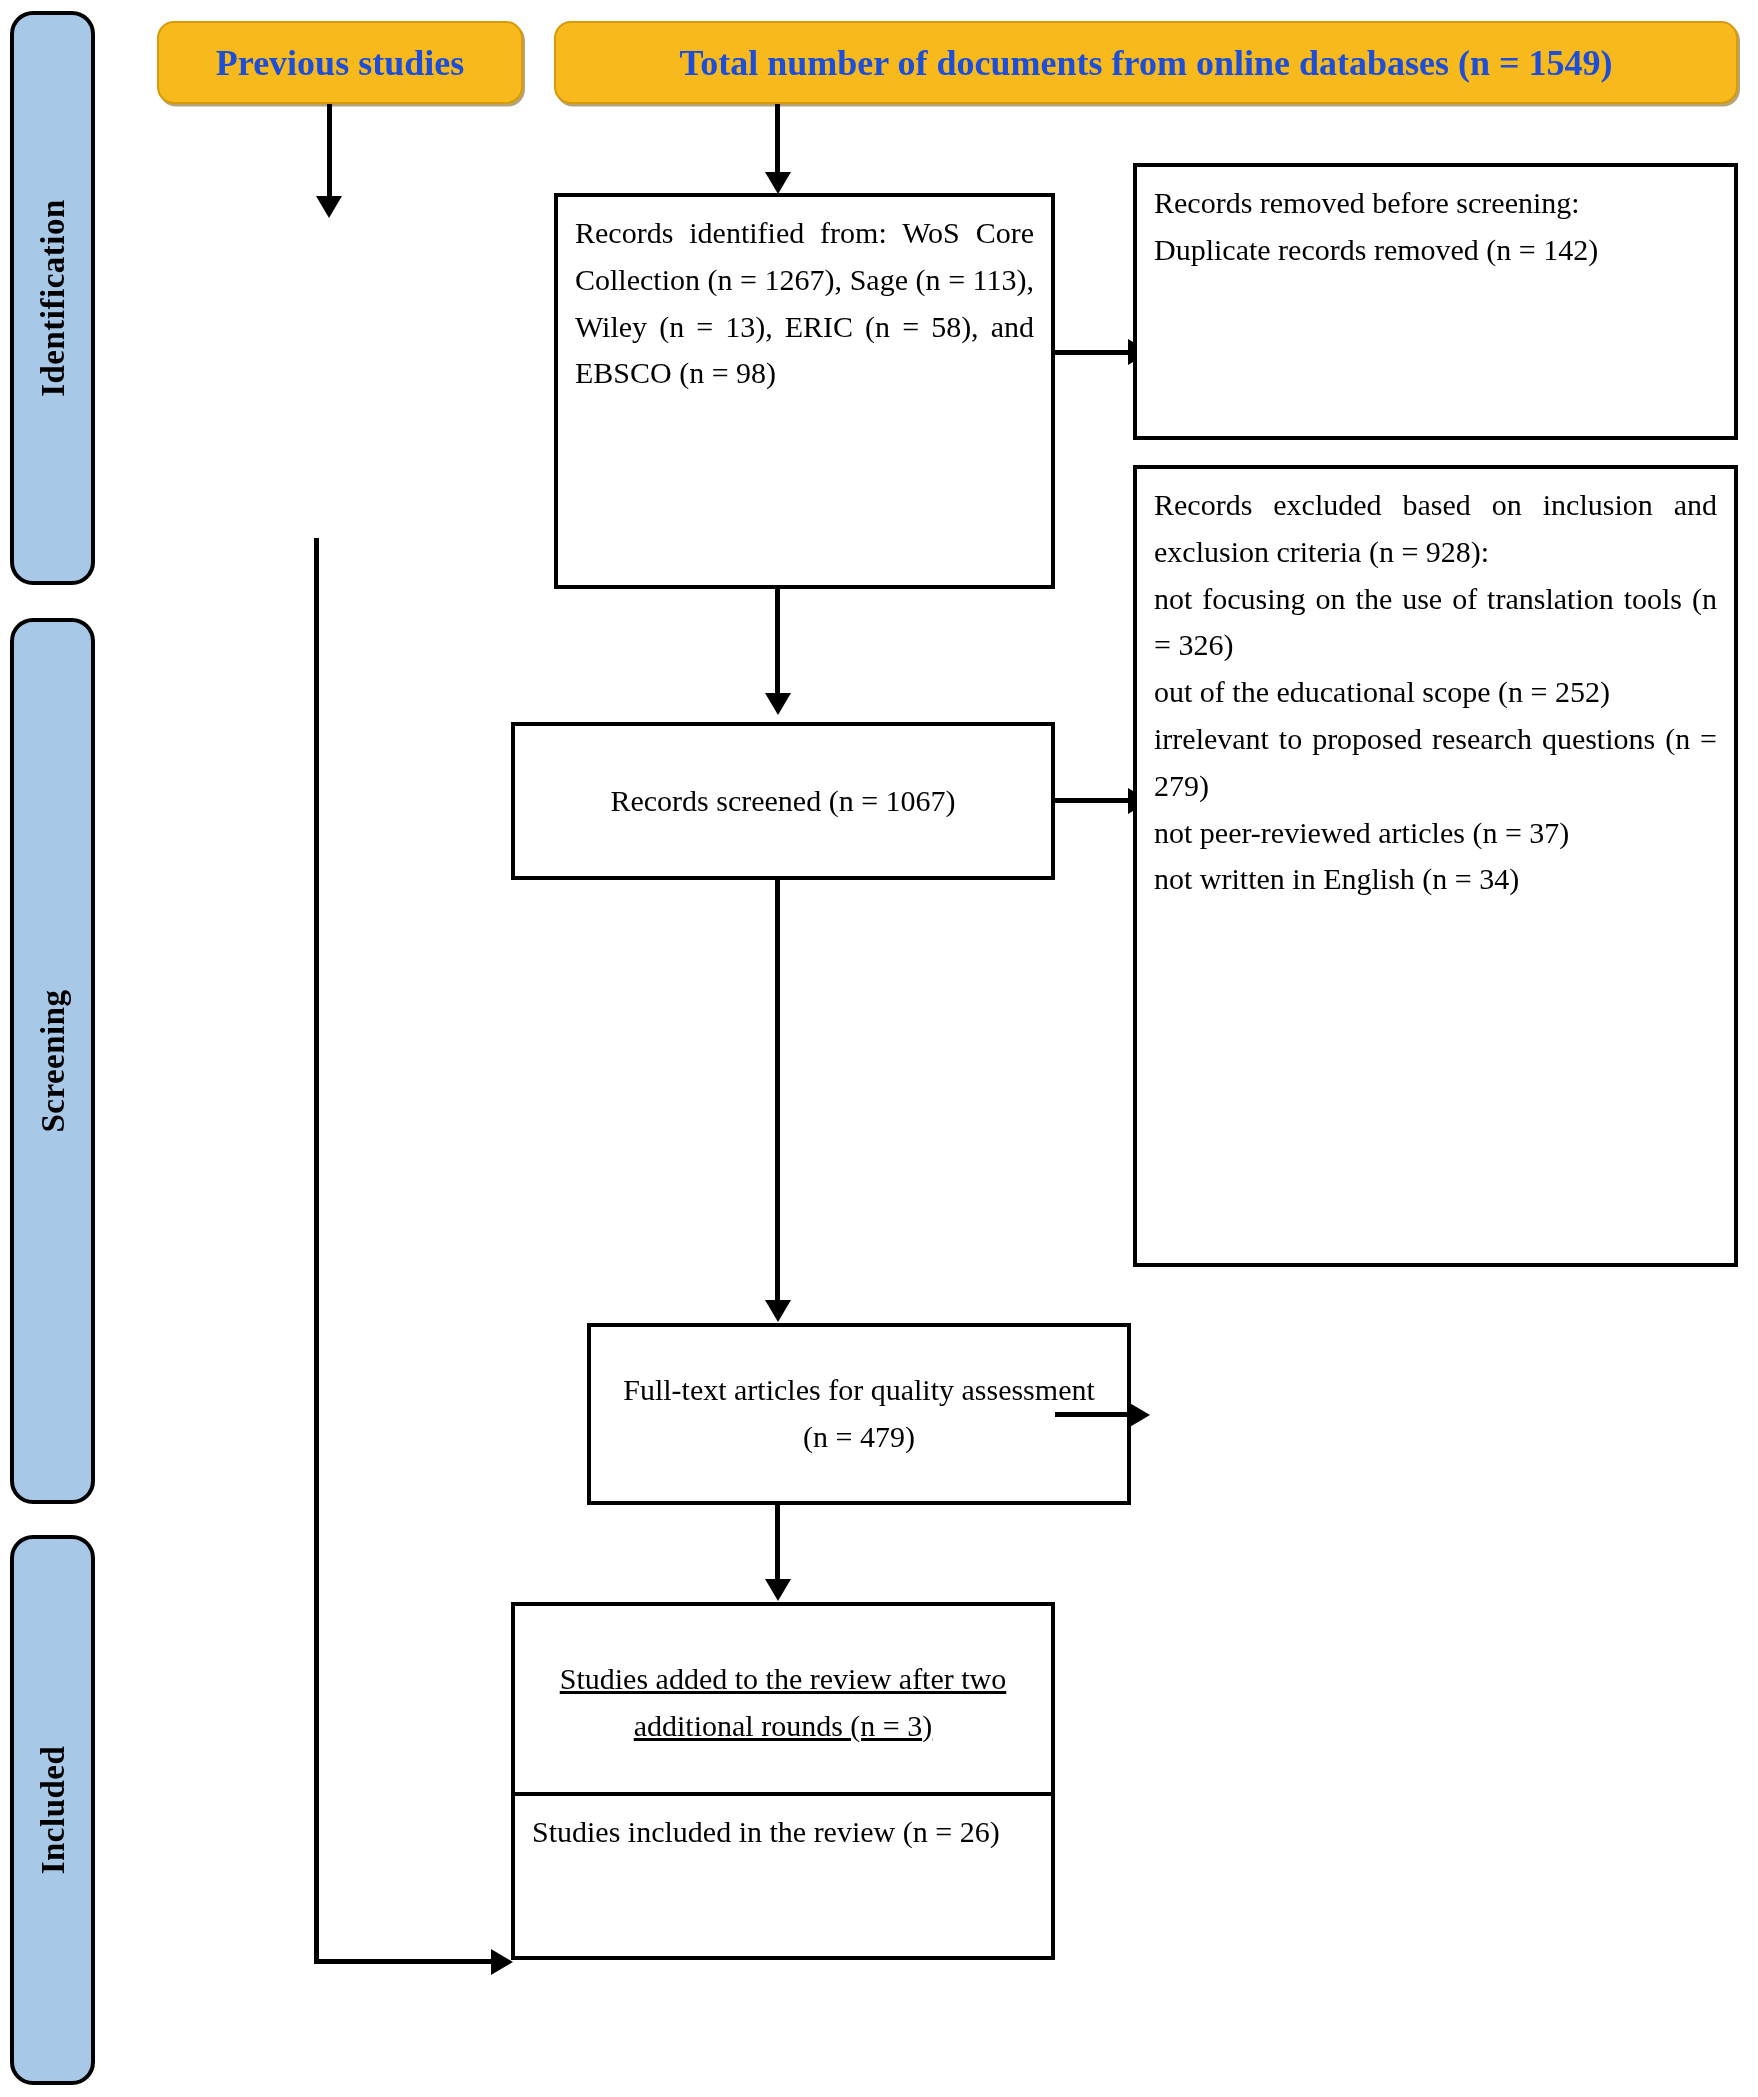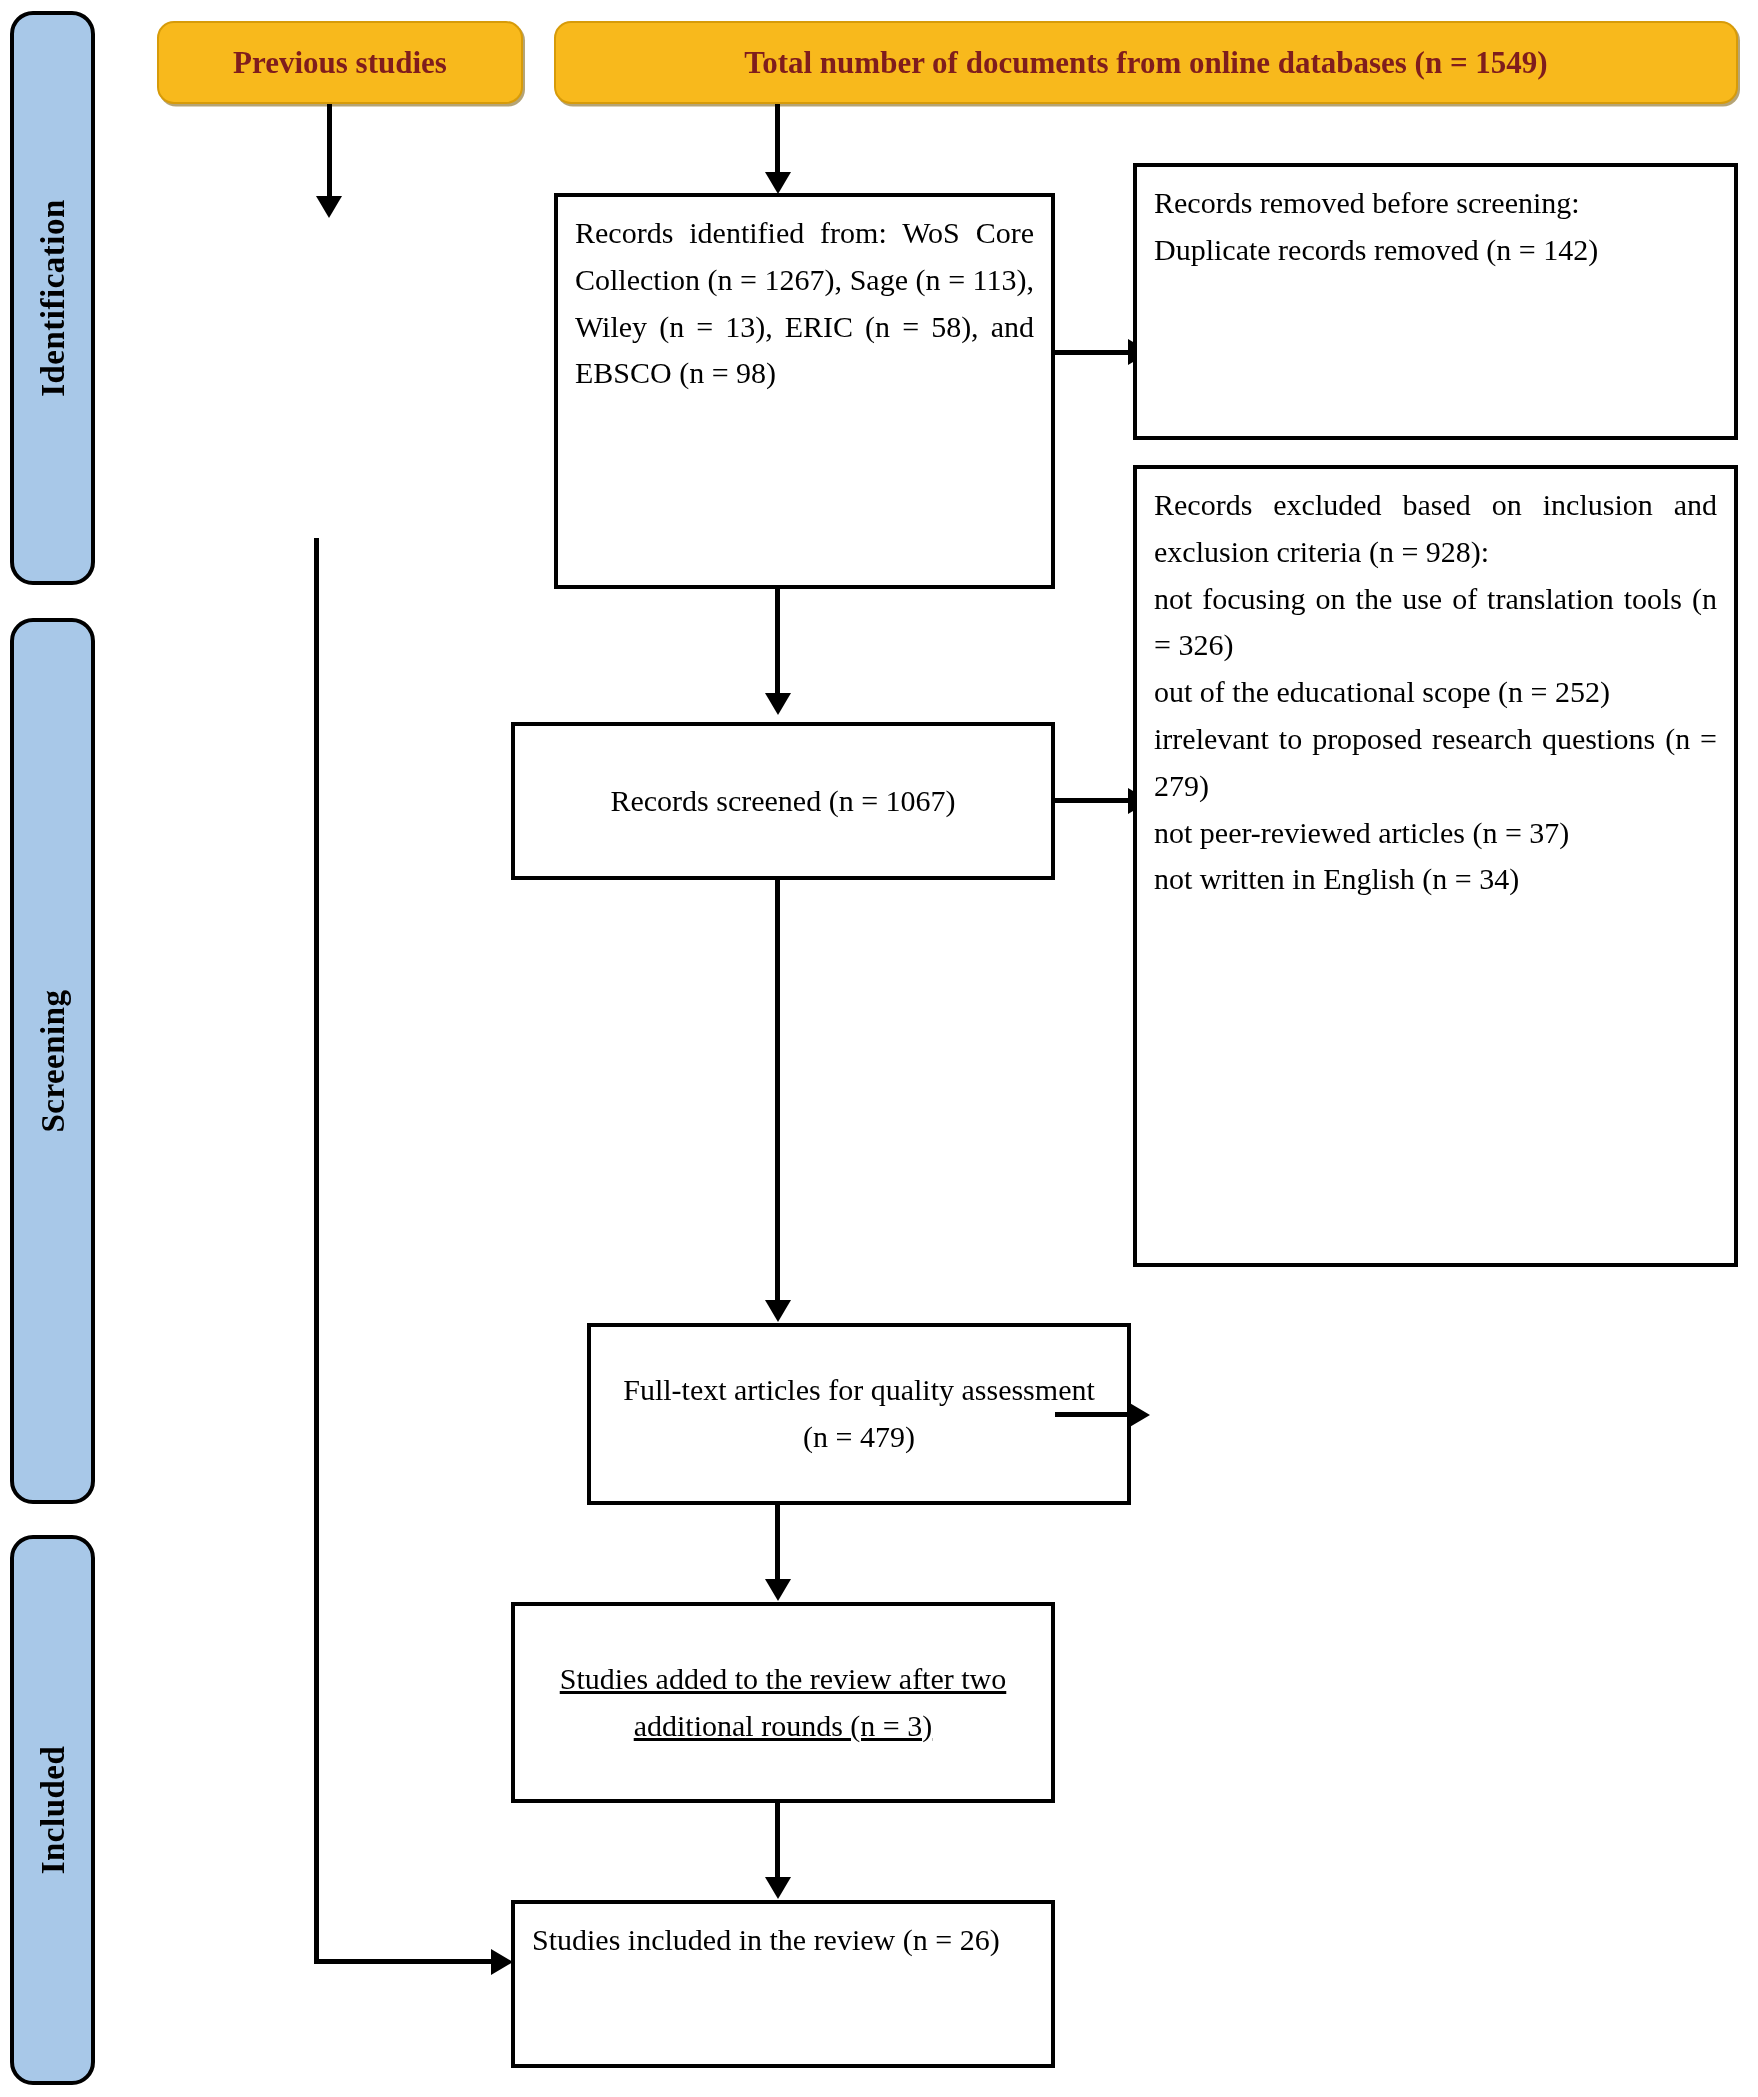--- a/index.html
+++ b/index.html
@@ -41,22 +41,22 @@
     border:2.5px solid #d79b09;
     border-radius:17px;
     box-sizing:border-box;
     display:flex;
     align-items:center;
     justify-content:center;
     box-shadow:2px 2.5px 0 rgba(120,90,5,.55);
   }
   .hdr span{
     font-weight:bold;
-    font-size:31px;
-    color:#7f1d1d;
+    font-size:36px;
+    color:#1d4ed8;
     text-align:center;
     white-space:nowrap;
   }
 
   
   .box{
     position:absolute;
     background:#ffffff;
     border:4.5px solid #000000;
     box-sizing:border-box;
@@ -173,18 +173,18 @@
     <p class="txt">Studies added to the review after two additional rounds (n = 3)</p>
   </div>
 
   <div class="vline" style="left:775px; top:1803px; width:4.5px; height:85px;"></div>
   <div class="arrow-down" style="left:765px; top:1877px;"></div>
 
   <div class="vline" style="left:314px; top:538px; height:1426px;"></div>
   <div class="hline" style="left:314px; top:1959px; width:182px;"></div>
   <div class="arrow-right" style="left:491px; top:1949px;"></div>
 
-  <div class="box" style="left:511px; top:1900px; width:544px; height:168px;">
+  <div class="box" style="left:511px; top:1792px; width:544px; height:168px;">
     <p class="txt">Studies included in the review (n = 26)</p>
   </div>
 
 </div>
 
 
 </body></html>

